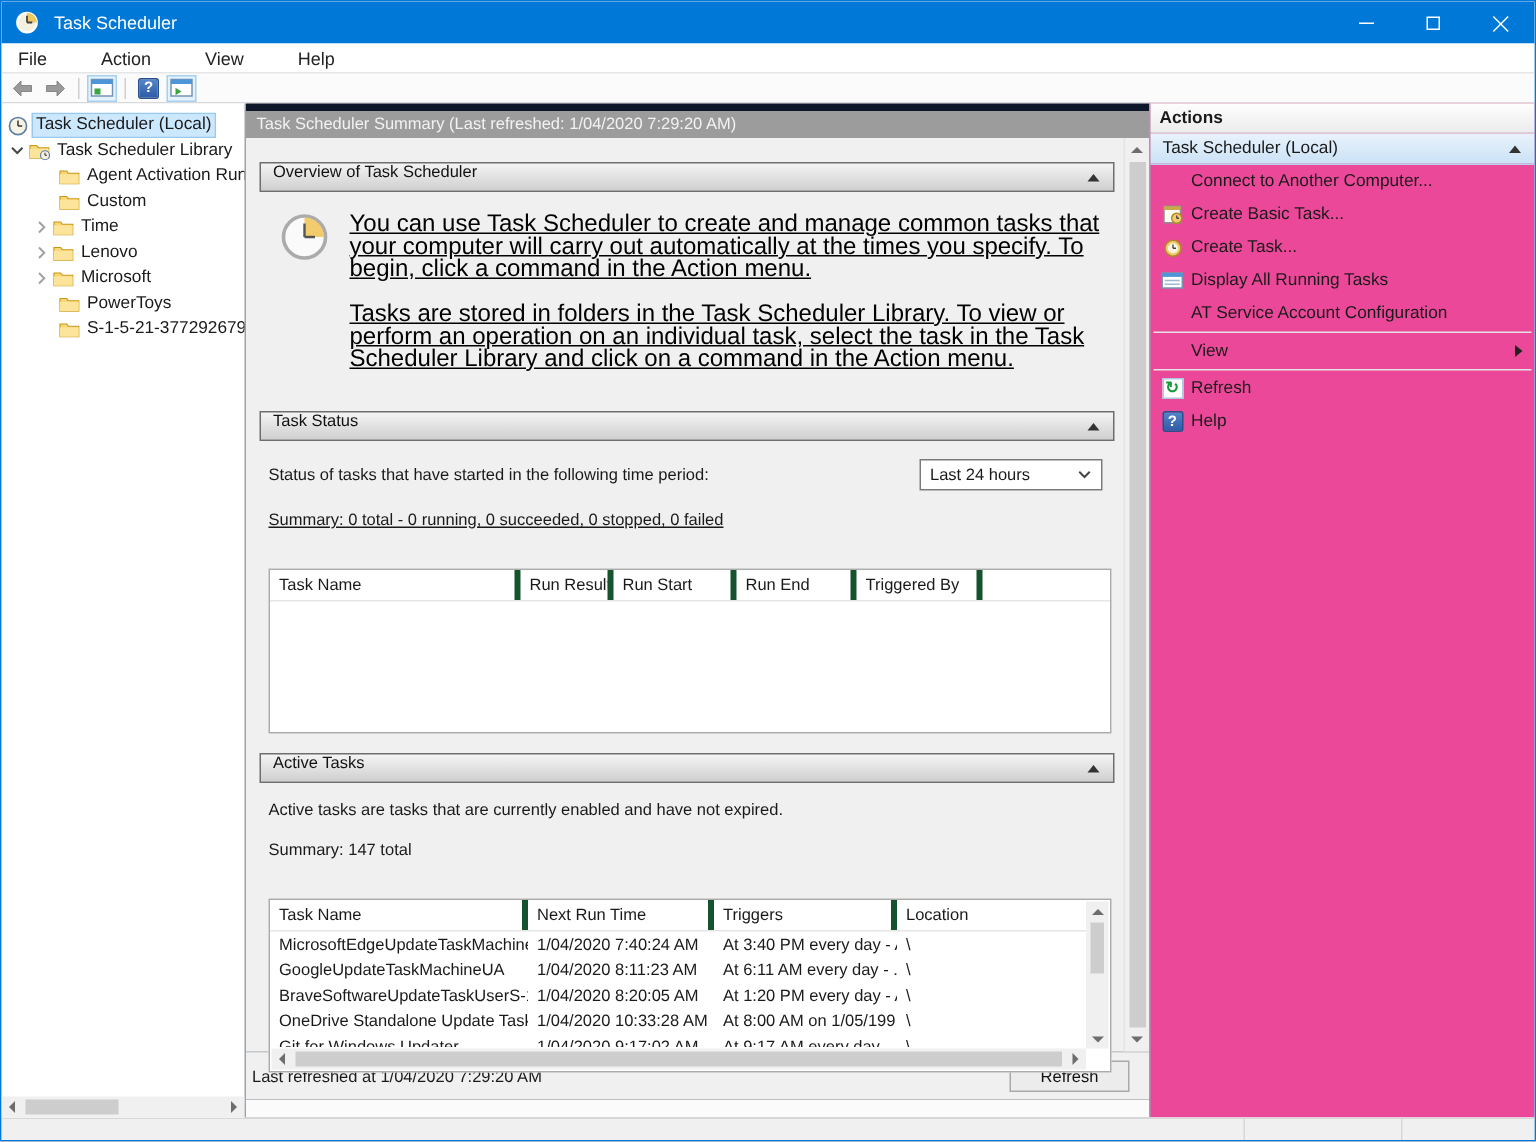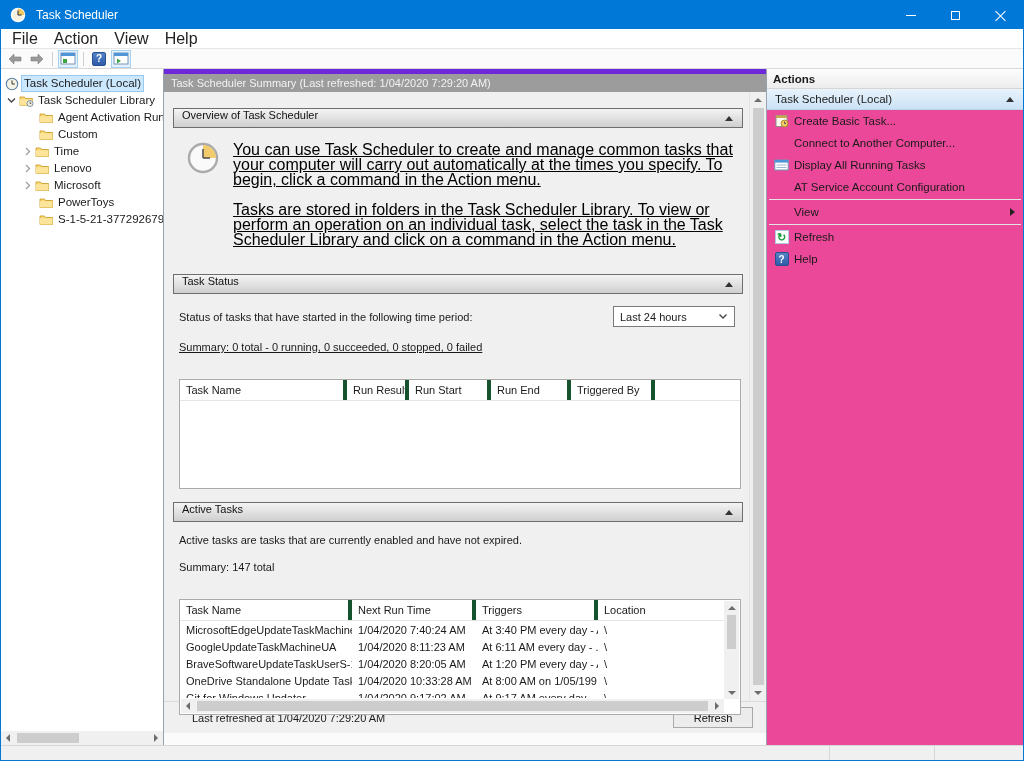--- a/index.html
+++ b/index.html
@@ -13,21 +13,21 @@
   .win-controls { display:flex; height:100%; }
   .win-btn { width:45px; height:100%; display:flex; align-items:center; justify-content:center; }
   .glyph-min { width:10px; height:1px; background:#fff; }
   .glyph-max { width:9px; height:9px; border:1px solid #fff; }
   .glyph-close { position:relative; width:11px; height:11px; }
   .glyph-close::before,.glyph-close::after { content:""; position:absolute; left:5px; top:-1px; width:1px; height:14px; background:#fff; }
   .glyph-close::before { transform:rotate(45deg); }
   .glyph-close::after { transform:rotate(-45deg); }
 
   
-  .menubar { height:19px; background:#fff; display:flex; align-items:center; font-size:16px; color:#222; padding-left:3px; flex:0 0 auto; }
+  .menubar { height:19px; background:#fff; display:flex; align-items:center; font-size:12px; color:#222; padding-left:3px; flex:0 0 auto;gap:20px; }
   .menu-item { padding:2px 8px; }
 
   
   .toolbar { height:21px; background:#FBFBFB; border-top:1px solid #E6E6E6; border-bottom:1px solid #D9D9D9; display:flex; align-items:center; padding-left:4px; gap:2px; flex:0 0 auto; }
   .tb-btn { height:18px; min-width:20px; display:flex; align-items:center; justify-content:center; border:1px solid transparent; }
   .tb-btn.lit { background:#E5F1FB; border-color:#A6D1F0; }
   .tb-sep { width:1px; height:14px; background:#D0D0D0; margin:0 3px; }
 
   
   .main { flex:1 1 auto; display:flex; min-height:0; }
@@ -41,21 +41,21 @@
   .tree-label.selected { background:#CCE8FF; outline:1px solid #99C9EF; }
   .hscroll { position:absolute; bottom:0; left:0; right:0; height:14px; background:#F0F0F0; display:flex; align-items:center; }
   .scroll-arrow { width:14px; height:14px; display:flex; align-items:center; justify-content:center; flex:0 0 auto; }
   .tri-left { width:0; height:0; border-top:4px solid transparent; border-bottom:4px solid transparent; border-right:4px solid #6d6d6d; }
   .tri-right { width:0; height:0; border-top:4px solid transparent; border-bottom:4px solid transparent; border-left:4px solid #6d6d6d; }
   .tri-up { width:0; height:0; border-left:4px solid transparent; border-right:4px solid transparent; border-bottom:4px solid #6d6d6d; }
   .tri-down { width:0; height:0; border-left:4px solid transparent; border-right:4px solid transparent; border-top:4px solid #6d6d6d; }
   .hthumb { height:10px; background:#CDCDCD; width:62px; margin-left:2px; }
 
   
-  .center { flex:1 1 auto; display:flex; flex-direction:column; background:#6d28d9; min-width:0; }
+  .center { flex:1 1 auto; display:flex; flex-direction:column; background:#0f172a; min-width:0; }
   .result-header { margin-top:5px; height:18px; background:#9C9C9C; color:#F2F2F2; font-size:11px; line-height:18px; padding:0 7px; white-space:nowrap; overflow:hidden; flex:0 0 auto; }
   .content-wrap { flex:1 1 auto; display:flex; background:#F0F0F0; min-height:0; }
   .content { flex:1 1 auto; padding:16px 6px 0 9px; min-width:0; }
   .outer-vscroll { width:17px; flex:0 0 auto; background:#F0F0F0; border-left:1px solid #E3E3E3; display:flex; flex-direction:column; align-items:center; padding:2px 0; }
   .outer-vscroll .vthumb { width:11px; background:#CDCDCD; flex:1 1 auto; margin:2px 0; }
 
   
   .section { margin-bottom:9px; }
   .sec-header { height:20px; border:1px solid #6E6E6E; background:linear-gradient(#F4F4F4,#CFCFCF); display:flex; align-items:flex-start; padding:0 8px; font-size:11px; color:#111; position:relative; }
   .collapse-tri { position:absolute; right:9px; top:7px; width:0; height:0; border-left:4px solid transparent; border-right:4px solid transparent; border-bottom:5px solid #333; }
@@ -82,21 +82,21 @@
   .tbl-vscroll .vthumb { width:9px; height:34px; background:#CDCDCD; margin-top:2px; }
   .tbl-vscroll .spacer { flex:1; }
   .tbl-hscroll { position:absolute; left:1px; right:16px; bottom:1px; height:14px; background:#F0F0F0; display:flex; align-items:center; }
   .tbl-hscroll .hthumb { flex:1 1 auto; height:10px; background:#CDCDCD; margin:0 2px; }
 
   
   .c-s0{width:167px} .c-s1{width:62px} .c-s2{width:82px} .c-s3{width:80px} .c-s4{width:84px}
   .c-a0{width:172px} .c-a1{width:124px} .c-a2{width:122px} .c-a3{width:80px}
 
   
-  .footerbar { flex:0 0 auto; height:32px; background:#F0F0F0; border-top:1px solid #DADADA; display:flex; align-items:center; justify-content:space-between; padding:0 13px 0 28px; font-size:11px; color:#1a1a1a; }
+  .footerbar { flex:0 0 auto; height:32px; background:#F0F0F0; border-top:1px solid #DADADA; display:flex; align-items:center; justify-content:space-between; padding:0 13px 0 4px; font-size:11px; color:#1a1a1a; }
   .btn { width:80px; height:21px; background:#ECECEC; border:1px solid #A9A9A9; font-size:11px; display:flex; align-items:center; justify-content:center; color:#111; }
   .center-bottom { height:12px; background:#FBFBFB; flex:0 0 auto; }
 
   
   .actions { width:257px; flex:0 0 auto; background:#ec4899; border-left:1px solid #99A3AD; display:flex; flex-direction:column; font-size:11.5px; color:#1a1a1a; }
   .actions-header { height:20px; background:linear-gradient(#FEFEFE,#ECECEC); border-bottom:1px solid #D5D5D5; font-weight:bold; font-size:11.5px; display:flex; align-items:center; padding:0 6px; }
   .actions-group { height:21px; background:linear-gradient(#E9F3FC,#CBE2F6); border-bottom:1px solid #B9D3EA; display:flex; align-items:center; padding:0 8px; position:relative; }
   .actions-group .collapse-tri { top:8px; }
   .action-row { height:22px; display:flex; align-items:center; padding-left:6px; position:relative; }
   .action-ico { width:17px; height:16px; margin-right:4px; display:flex; align-items:center; justify-content:center; flex:0 0 auto; }
@@ -437,34 +437,45 @@
       <div class="center-bottom"></div>
     </div>
 
     <div class="actions">
       <div class="actions-header">Actions</div>
       <div class="actions-group">
         <span>Task Scheduler (Local)</span>
         <span class="collapse-tri"></span>
       </div>
       <div class="action-row">
+        <span class="action-ico"></span>
+        <span>Connect to Another Computer...</span>
+      </div>
+      <div class="action-row">
         <span class="action-ico">
           <svg width="14" height="14" viewBox="0 0 14 14">
               <rect x="1" y="1.5" width="11" height="11" fill="#FDFDF4" stroke="#8E8E8E"></rect>
               <rect x="1" y="1.5" width="11" height="2.5" fill="#C9A94F"></rect>
               <circle cx="9.5" cy="9.5" r="3.4" fill="#F2CB6C" stroke="#B08A2A"></circle>
               <line x1="9.5" y1="9.5" x2="9.5" y2="7.6" stroke="#444" stroke-width="0.9"></line>
               <line x1="9.5" y1="9.5" x2="11" y2="9.5" stroke="#444" stroke-width="0.9"></line>
             </svg>
         </span>
         <span>Create Basic Task...</span>
       </div>
       <div class="action-row">
-        <span class="action-ico"></span>
-        <span>Connect to Another Computer...</span>
+        <span class="action-ico">
+          <svg width="14" height="14" viewBox="0 0 14 14">
+              <circle cx="7" cy="7.5" r="5.3" fill="#F2CB6C" stroke="#B08A2A"></circle>
+              <circle cx="7" cy="7.5" r="3.4" fill="#FBF5E2"></circle>
+              <line x1="7" y1="7.5" x2="7" y2="5" stroke="#444" stroke-width="0.9"></line>
+              <line x1="7" y1="7.5" x2="9" y2="7.5" stroke="#444" stroke-width="0.9"></line>
+            </svg>
+        </span>
+        <span>Create Task...</span>
       </div>
       <div class="action-row">
         <span class="action-ico">
           <svg width="15" height="12" viewBox="0 0 15 12">
               <rect x="0.8" y="1" width="13.4" height="10" fill="#fff" stroke="#7594B5"></rect>
               <rect x="0.8" y="1" width="13.4" height="2.6" fill="#4F96D8"></rect>
               <line x1="2.5" y1="6" x2="12.5" y2="6" stroke="#9DB8D2" stroke-width="1"></line>
               <line x1="2.5" y1="8.5" x2="12.5" y2="8.5" stroke="#9DB8D2" stroke-width="1"></line>
             </svg>
         </span>

